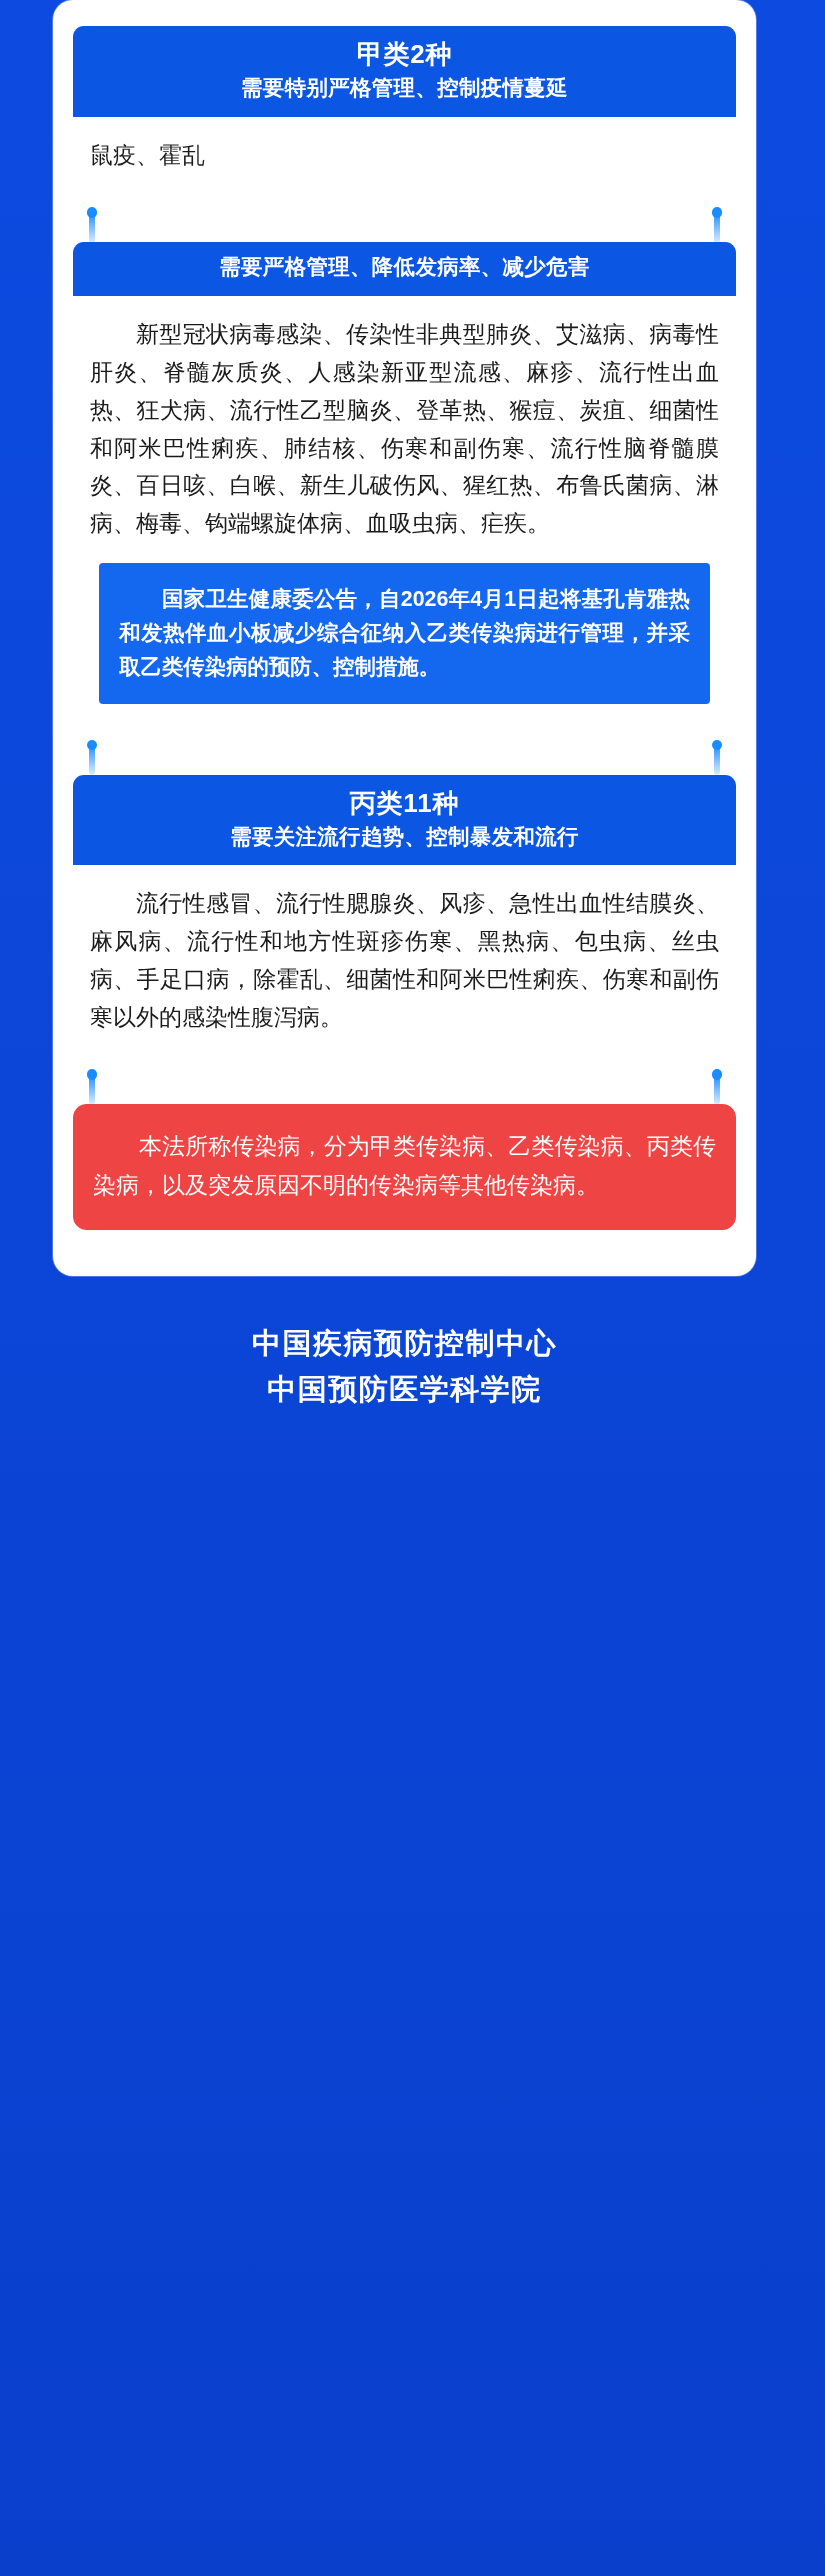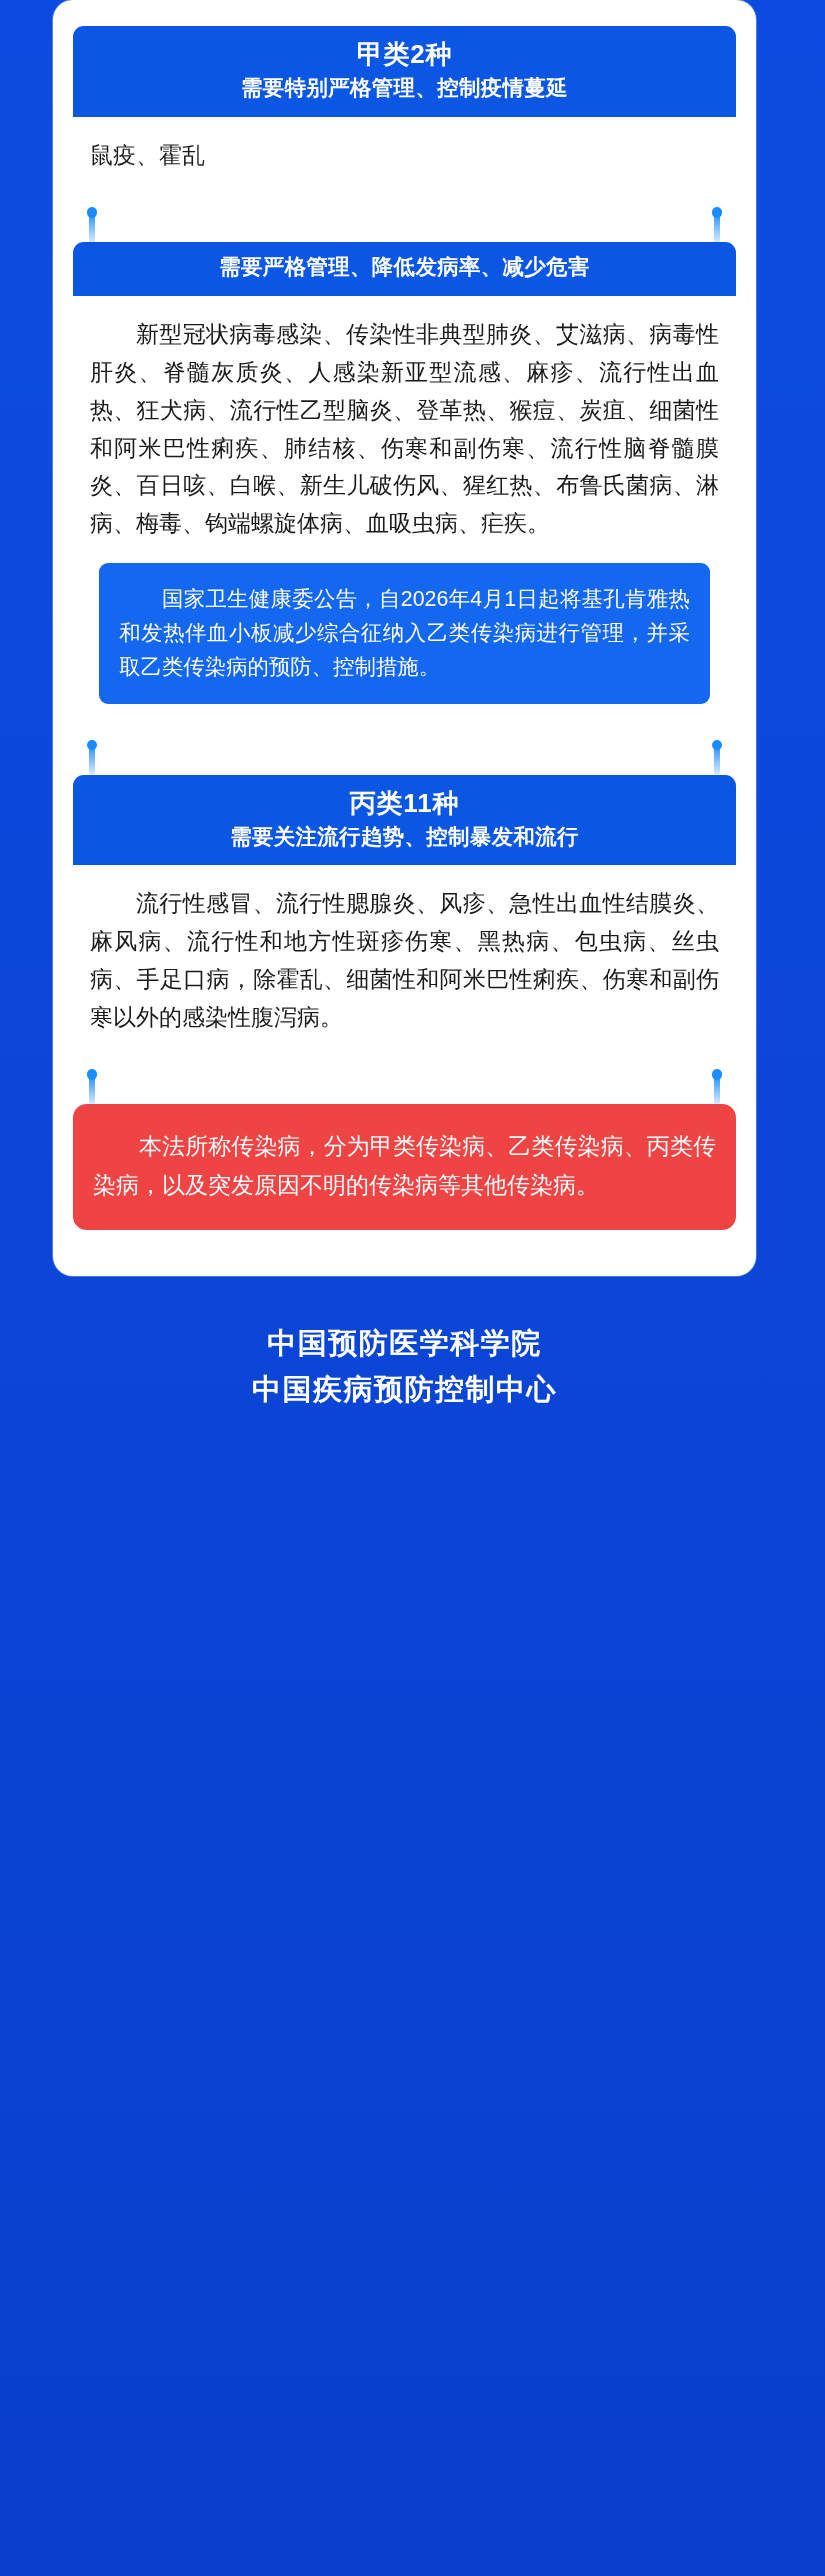--- a/index.html
+++ b/index.html
@@ -85,25 +85,25 @@
     font-weight: bold;
     text-indent: 2em;
     margin-top: 17px !important;
     line-height: 1.6;
   }
 
   
   .notice {
     margin: 20px 9.2px 3.1px 9.2px;
     background: #1467ef;
-    border-radius: 9px;
+    border-radius: 4px;
     padding: 18.3px 20px 20px 20px;
     color: #ffffff;
     font-size: 21.4px;
-    font-weight: normal;
+    font-weight: bold;
     line-height: 1.6;
     text-align: justify;
   }
   .notice p {
     margin: 0;
     text-indent: 2em;
   }
 
   
   .statement {
@@ -220,18 +220,18 @@
       <span class="connector-dot conn-right"></span>
     </div>
 
     <div class="statement">
       <p>本法所称传染病，分为甲类传染病、乙类传染病、丙类传染病，以及突发原因不明的传染病等其他传染病。</p>
     </div>
 
   </div>
 
   <div class="footer">
+    <div class="footer-line">中国疾病预防控制中心</div>
     <div class="footer-line">中国预防医学科学院</div>
-    <div class="footer-line">中国疾病预防控制中心</div>
   </div>
 
 </div>
 
 
 </body></html>

